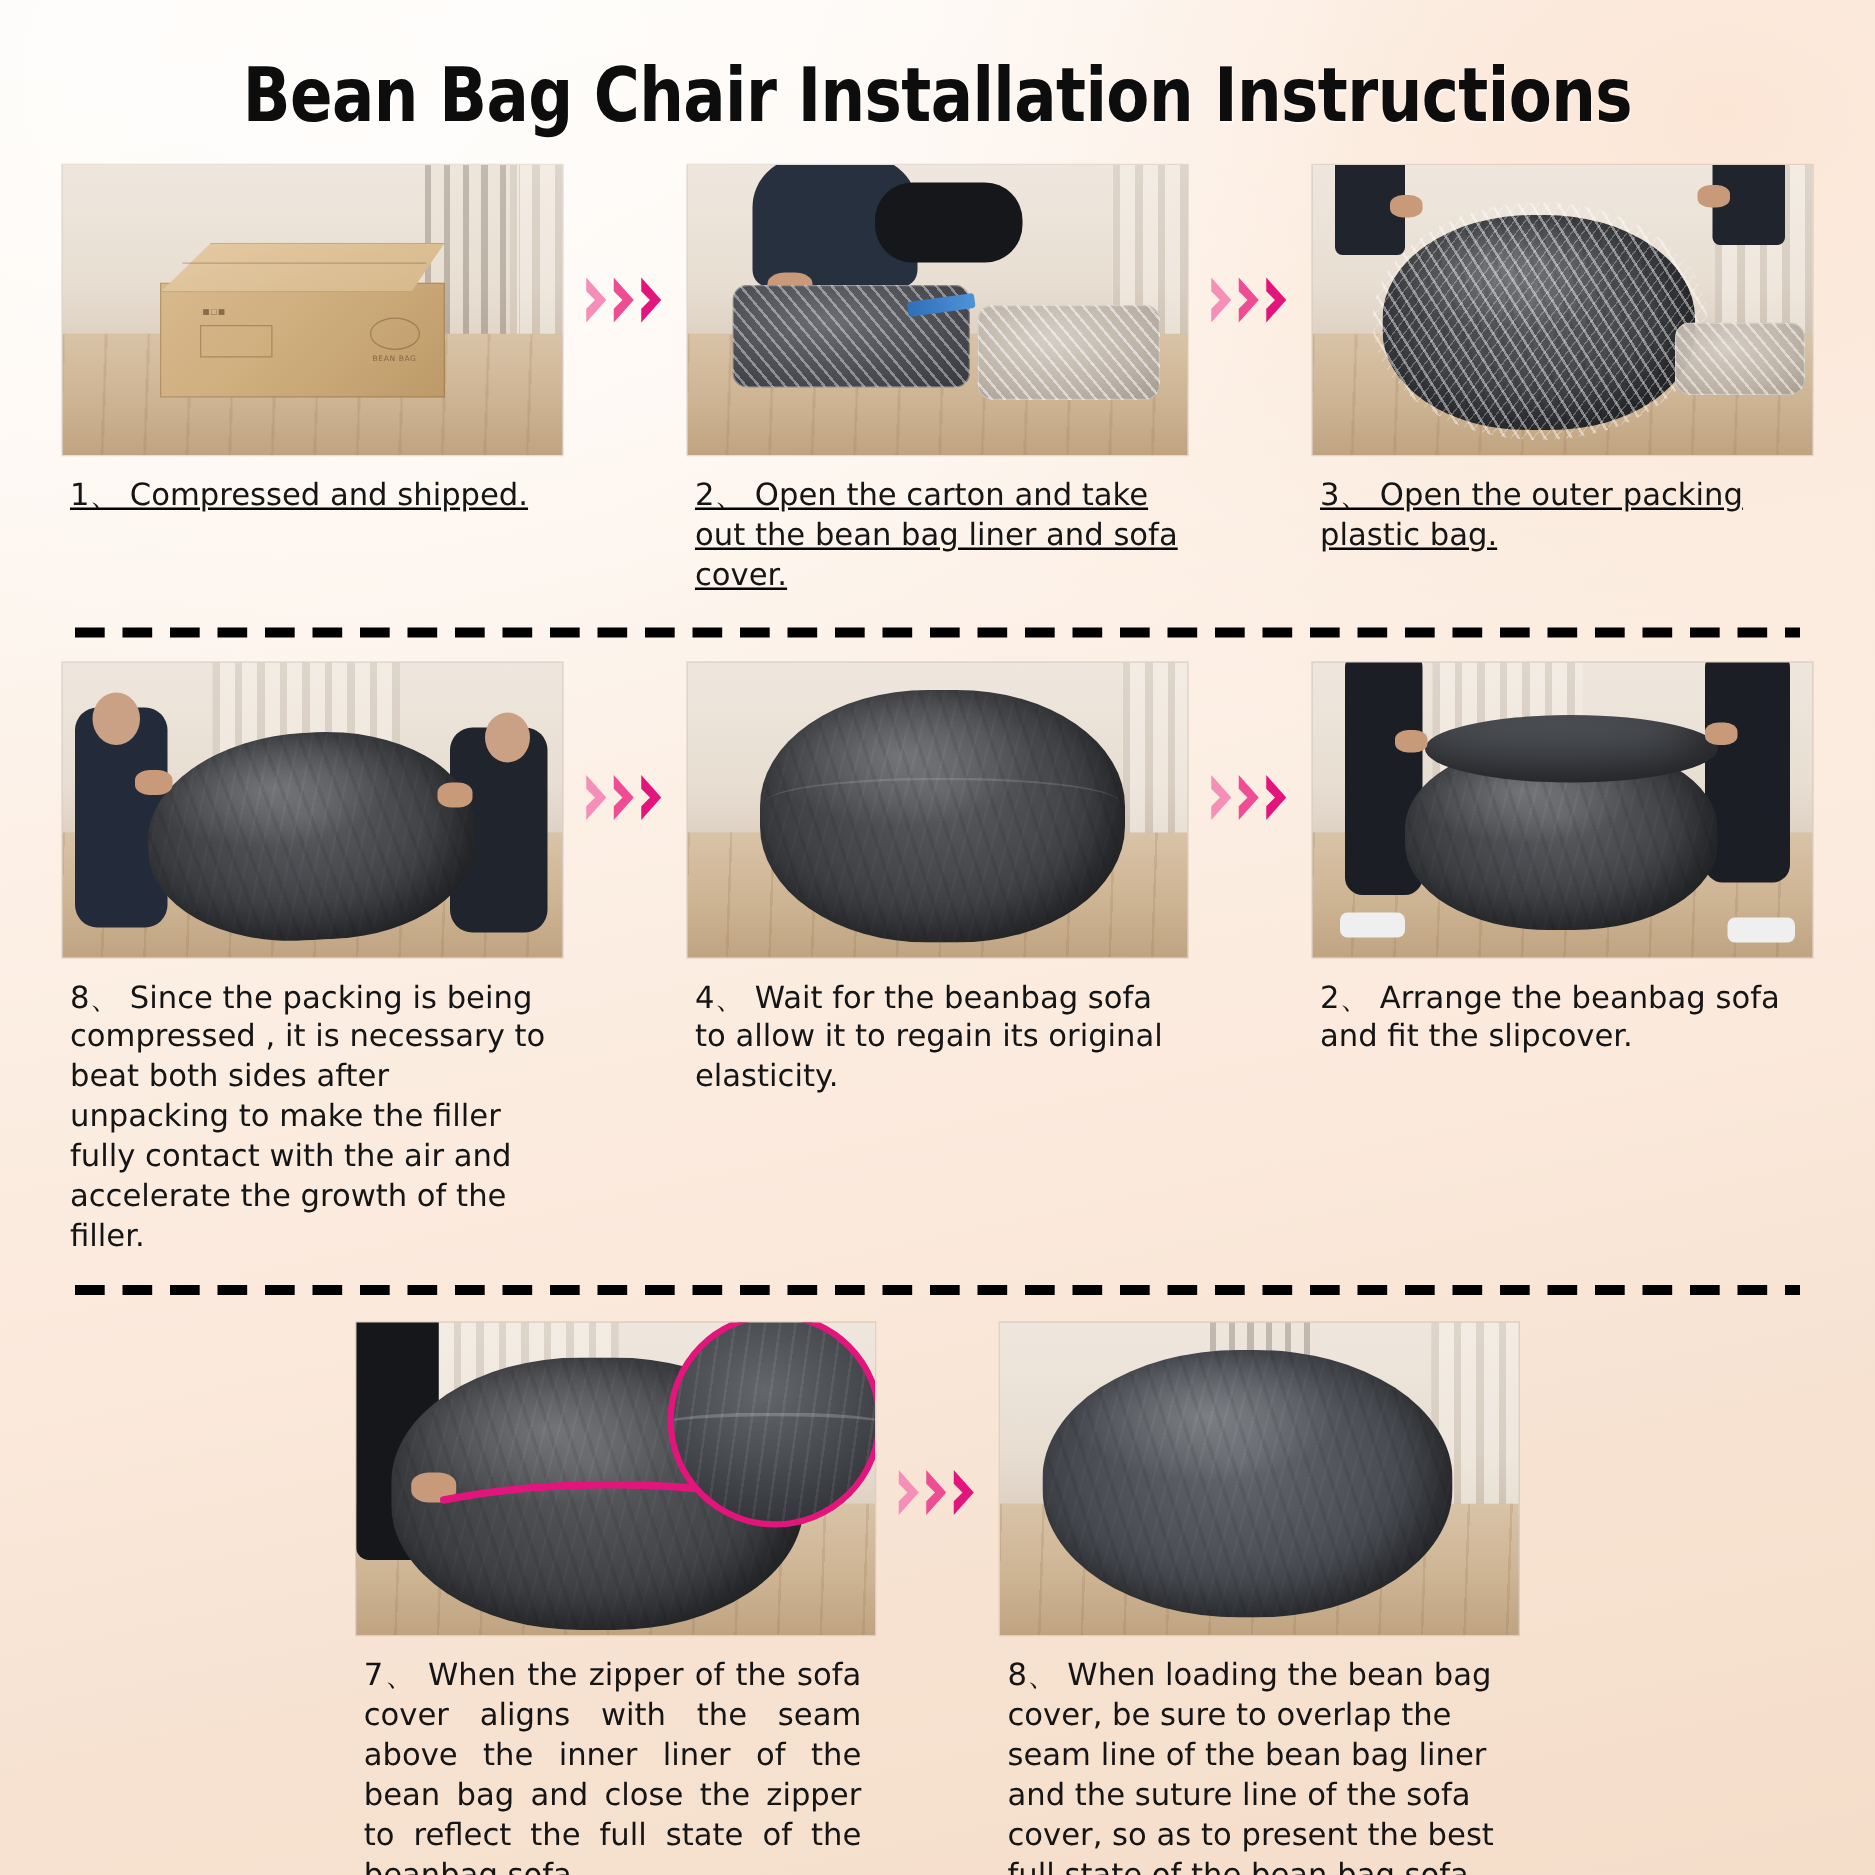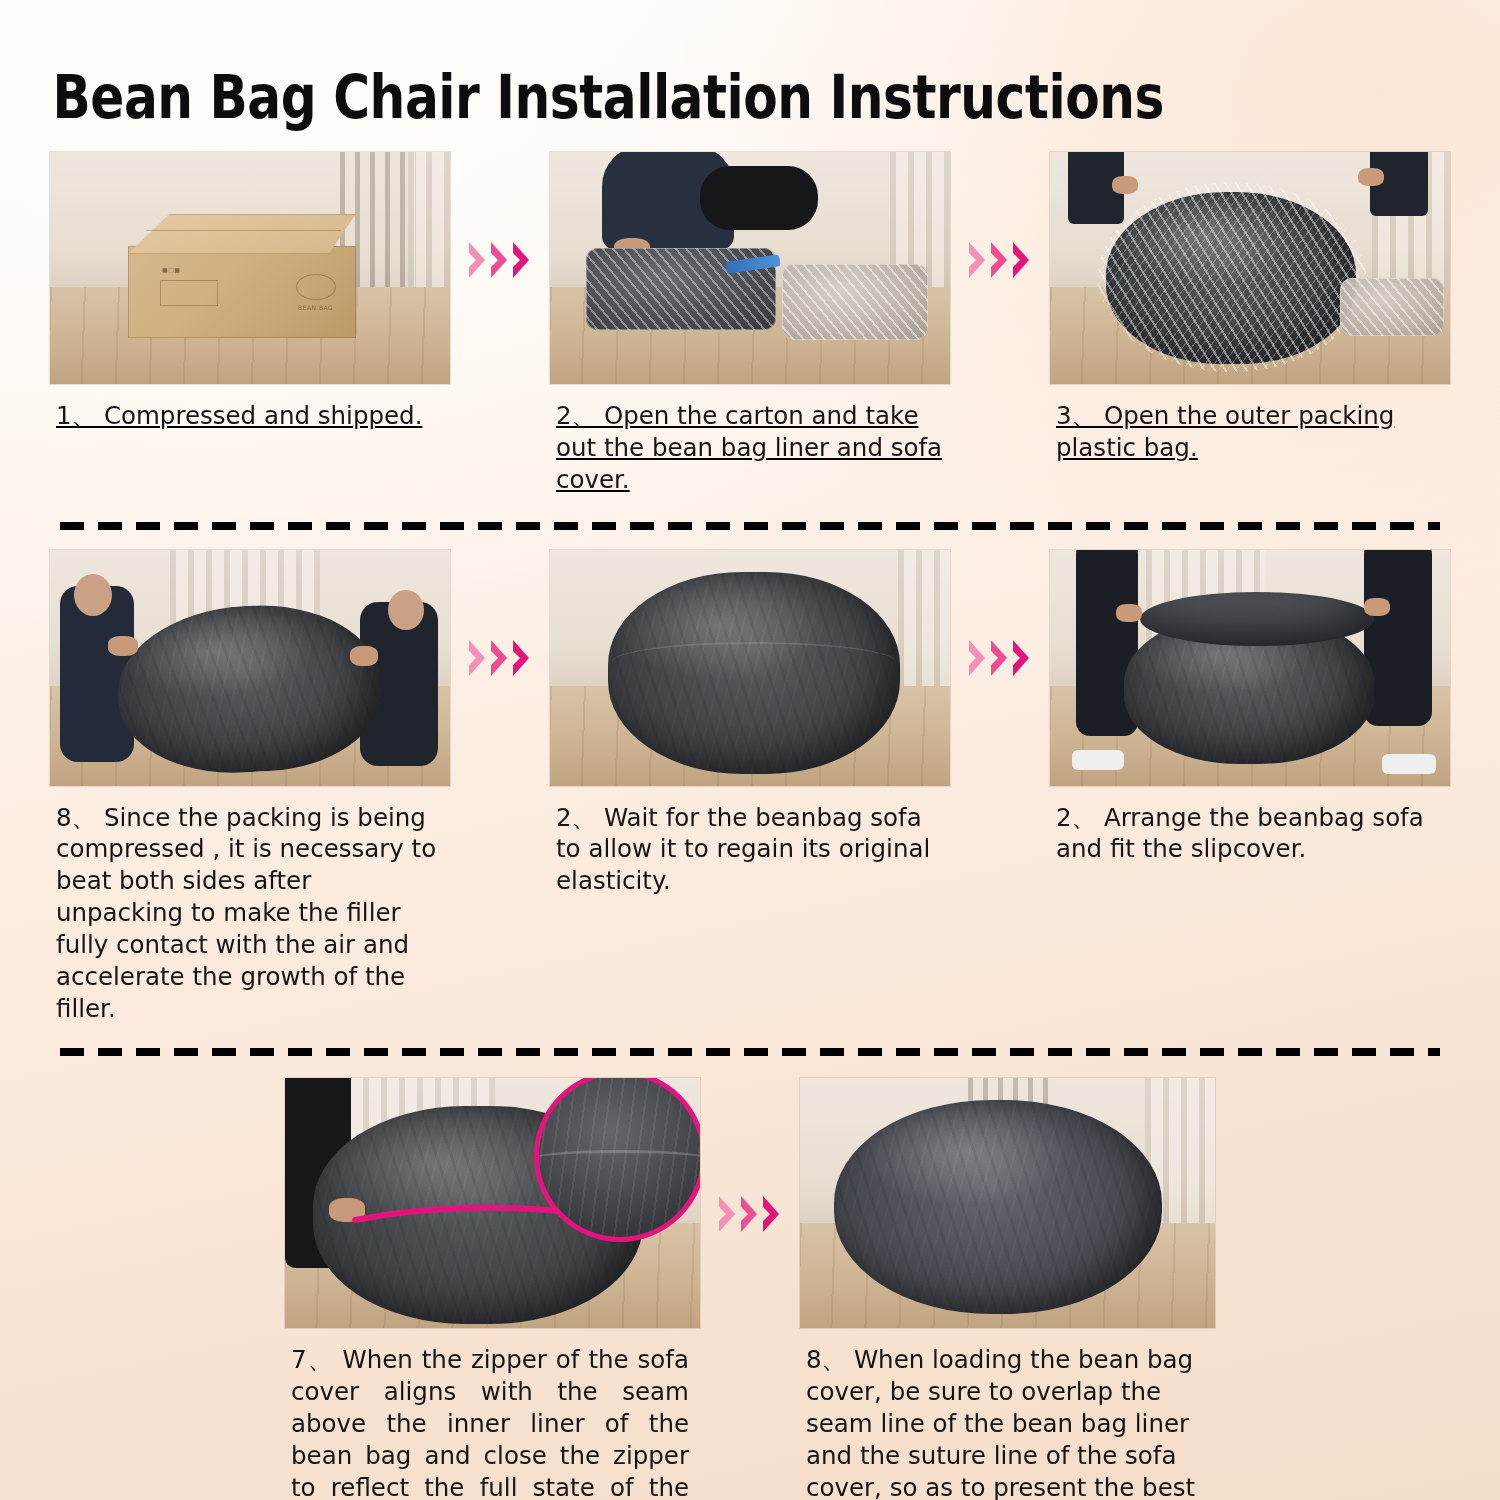--- a/index.html
+++ b/index.html
@@ -13,22 +13,21 @@
       radial-gradient(ellipse 80% 60% at 92% 6%, #fbe6d6 0%, rgba(251,230,214,0) 62%),
       linear-gradient(168deg, #fefcfa 0%, #fdf4ec 26%, #fbeadd 58%, #f7e2d1 80%, #f4ddc9 100%);
     overflow: hidden;
     position: relative;
   }
 
   
   .title-bar {
     width: 100%;
     padding: 42px 0 14px 0;
-    text-align: left;
-    margin-top: 20px;
+    text-align: center;
   }
   .title-bar h1 {
     font-family: "DejaVu Sans Condensed", "Liberation Sans Narrow", "Liberation Sans", sans-serif;
     font-weight: 700;
     font-size: 60px;
     letter-spacing: -0.5px;
     color: #0d0d0d;
     transform: scaleX(0.93);
     text-shadow: 1px 1px 0 rgba(255,255,255,0.55);
     white-space: nowrap;
@@ -399,21 +398,21 @@
       <div class="room">
         <div class="wall"></div>
         <div class="curtain light" style="right:0;width:52px;"></div>
         <div class="floor"></div>
       </div>
       <div class="bag" style="left:58px;top:22px;width:292px;height:202px;border-radius:46%;">
         <div class="bag-texture"></div>
       </div>
       <div class="bag-seam" style="left:62px;top:92px;width:284px;height:40px;"></div>
     </div>
-    <div class="caption">2、 Wait for the beanbag sofa to allow it to regain its original elasticity.</div>
+    <div class="caption">4、 Wait for the beanbag sofa to allow it to regain its original elasticity.</div>
   </div>
 
   <div class="arrow">
     <div class="chev-grp">
       <span class="chev">
           <svg width="20" height="40" viewBox="0 0 20 40">
             <path d="M1 2 L17 20 L1 38 L1 27 L8 20 L1 13 Z" fill="#f58fb8"></path>
           </svg>
         </span>
       <span class="chev">

